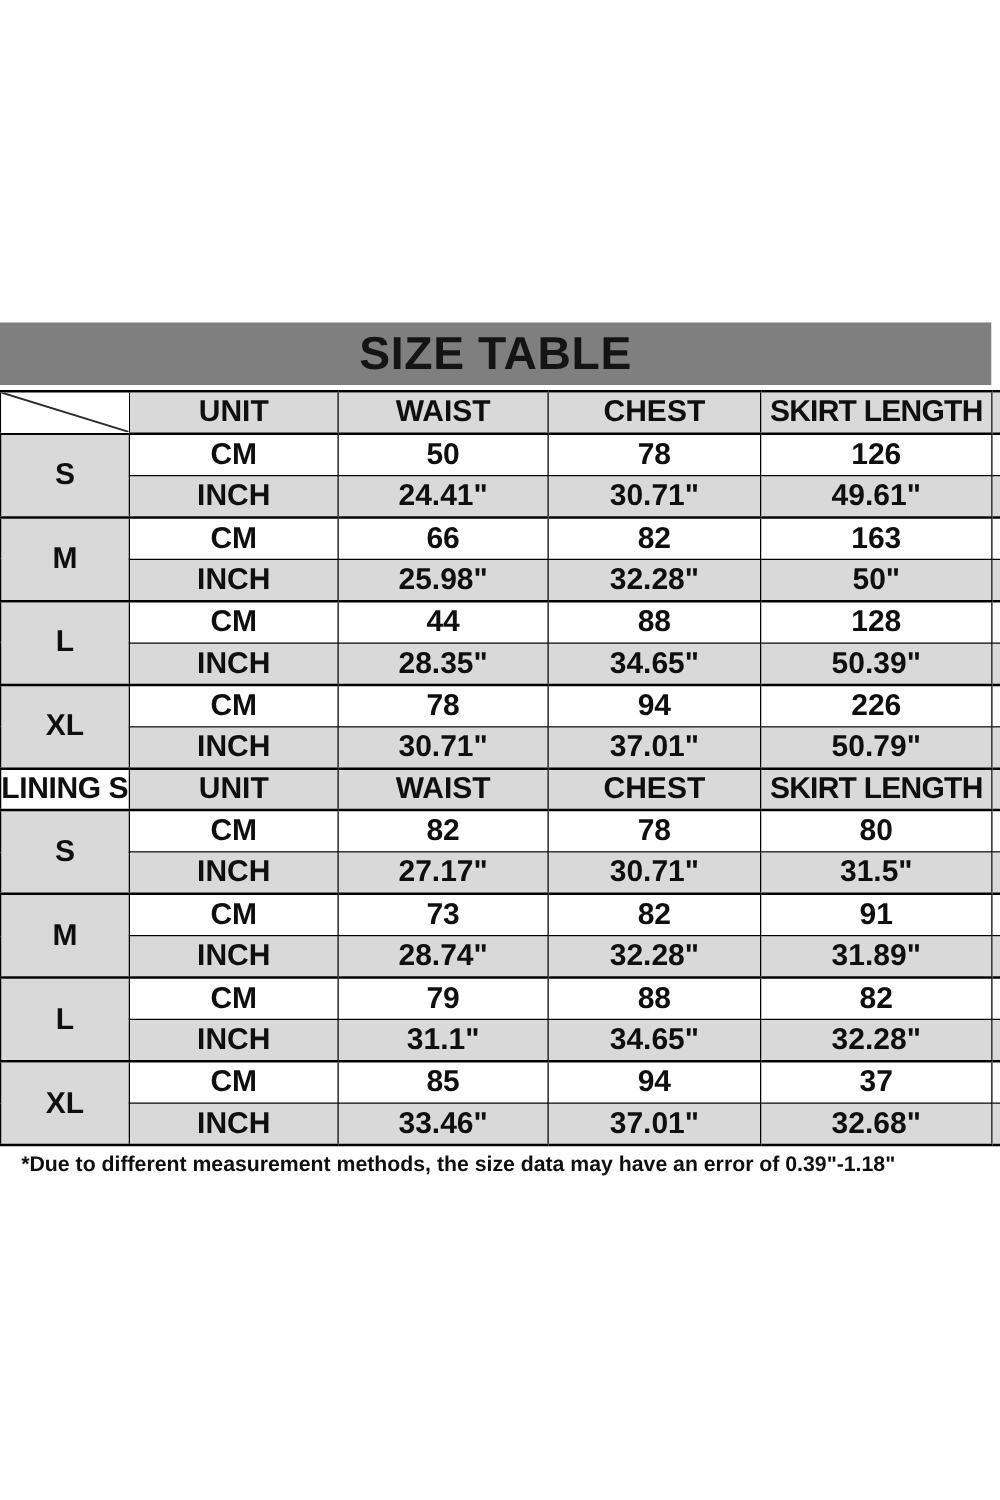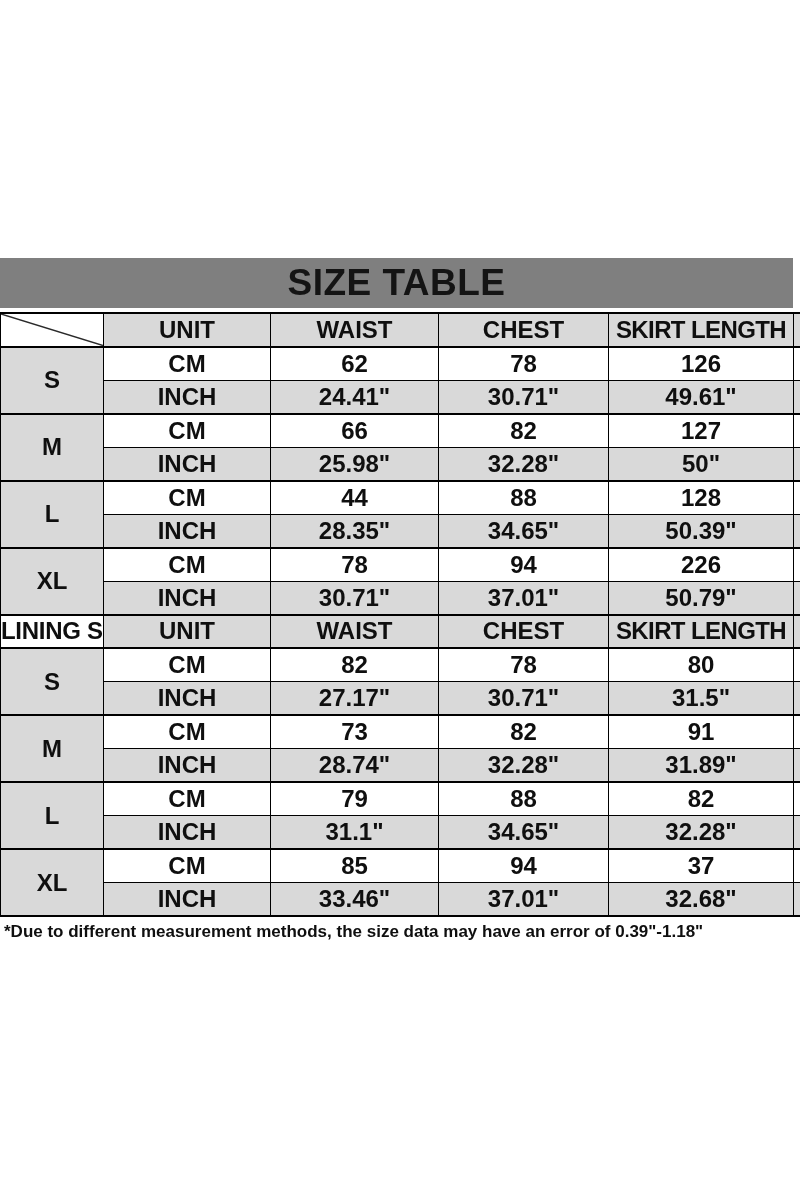--- a/index.html
+++ b/index.html
@@ -57,21 +57,21 @@
   .skirt-header { font-size: 23px; letter-spacing: -0.6px; margin-left: 32px; }
   .lining-label { font-size: 17px; letter-spacing: -0.3px; }
   .size-label { font-size: 25px; }
 
   tr.group-end td { border-bottom-width: 2px; }
   td.size-cell { border-bottom-width: 2px; }
   tr.header-row td, tr.header-row th { border-bottom-width: 2px; border-top-width: 2px; }
 
   .footnote {
     margin-top: 5px;
-    padding-left: 4px;
+    padding-left: 17px;
     font-size: 17px;
     font-weight: bold;
     color: #0f0f0f;
   }
 </style>
 </head>
 <body>
 
 <div class="sheet">
 
@@ -99,39 +99,39 @@
       <th class="shade">UNIT</th>
       <th class="shade">WAIST</th>
       <th class="shade">CHEST</th>
       <th class="shade skirt-header">SKIRT LENGTH</th>
       <td class="shade"></td>
     </tr>
 
     <tr>
       <td rowspan="2" class="shade size-cell size-label">S</td>
       <td>CM</td>
-      <td>62</td>
+      <td>50</td>
       <td>78</td>
       <td>126</td>
       <td class="white"></td>
     </tr>
     <tr class="group-end">
       <td class="shade">INCH</td>
       <td class="shade">24.41"</td>
       <td class="shade">30.71"</td>
       <td class="shade">49.61"</td>
       <td class="shade"></td>
     </tr>
 
     <tr>
       <td rowspan="2" class="shade size-cell size-label">M</td>
       <td>CM</td>
       <td>66</td>
       <td>82</td>
-      <td>127</td>
+      <td>163</td>
       <td class="white"></td>
     </tr>
     <tr class="group-end">
       <td class="shade">INCH</td>
       <td class="shade">25.98"</td>
       <td class="shade">32.28"</td>
       <td class="shade">50"</td>
       <td class="shade"></td>
     </tr>
 

